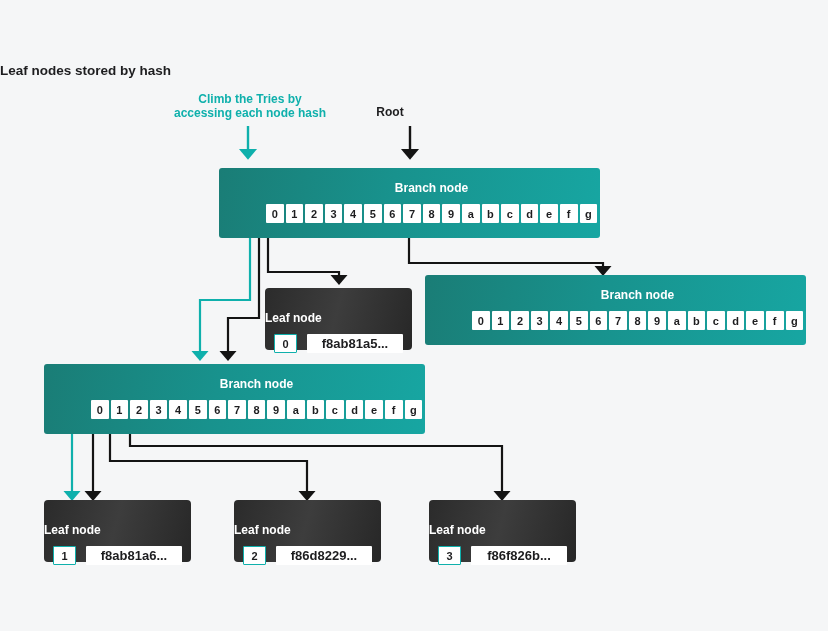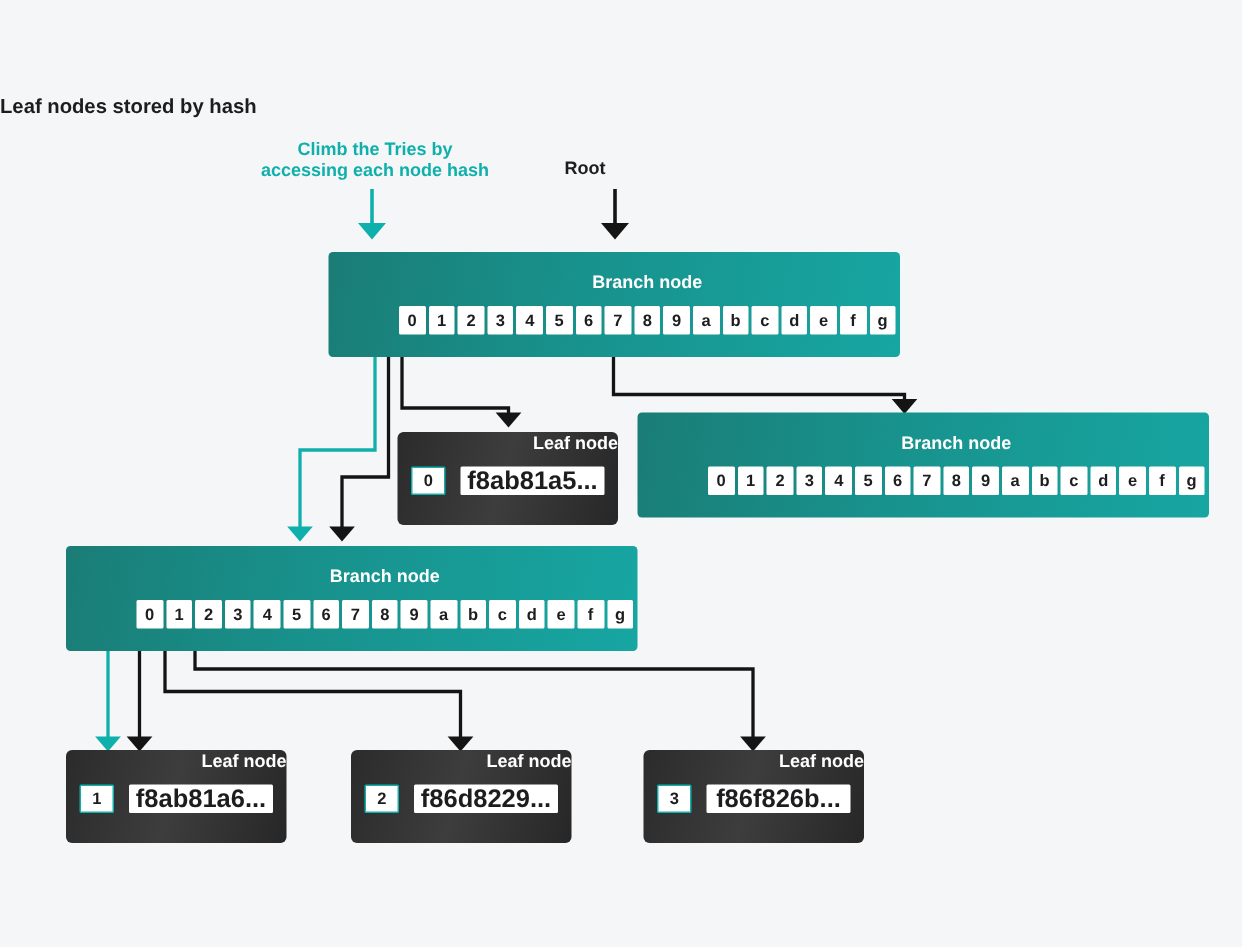--- a/index.html
+++ b/index.html
@@ -102,25 +102,25 @@
   }
 
   
   .leaf {
     position: absolute;
     border-radius: 4px;
     background: linear-gradient(105deg, #2b2b2b 0%, #3d3d3d 48%, #272727 100%);
     box-sizing: border-box;
   }
   .leaf-title {
-    text-align: right;
+    text-align: left;
     color: #ffffff;
     font-size: 12px;
     font-weight: bold;
-    margin-top: 0;
+    margin-top: 23px;
   }
   .leaf-row {
     display: flex;
     align-items: center;
     margin-top: 9px;
     padding: 0 9px;
     gap: 10px;
   }
   .leaf-key {
     width: 23px;
@@ -135,21 +135,21 @@
     align-items: center;
     justify-content: center;
     box-sizing: border-box;
   }
   .leaf-hash {
     flex: 1 1 auto;
     height: 19px;
     background: #ffffff;
     border-radius: 1px;
     color: #1d1d1f;
-    font-size: 17px;
+    font-size: 13px;
     font-weight: bold;
     display: flex;
     align-items: center;
     justify-content: center;
     box-sizing: border-box;
   }
 </style>
 </head>
 <body>
 

